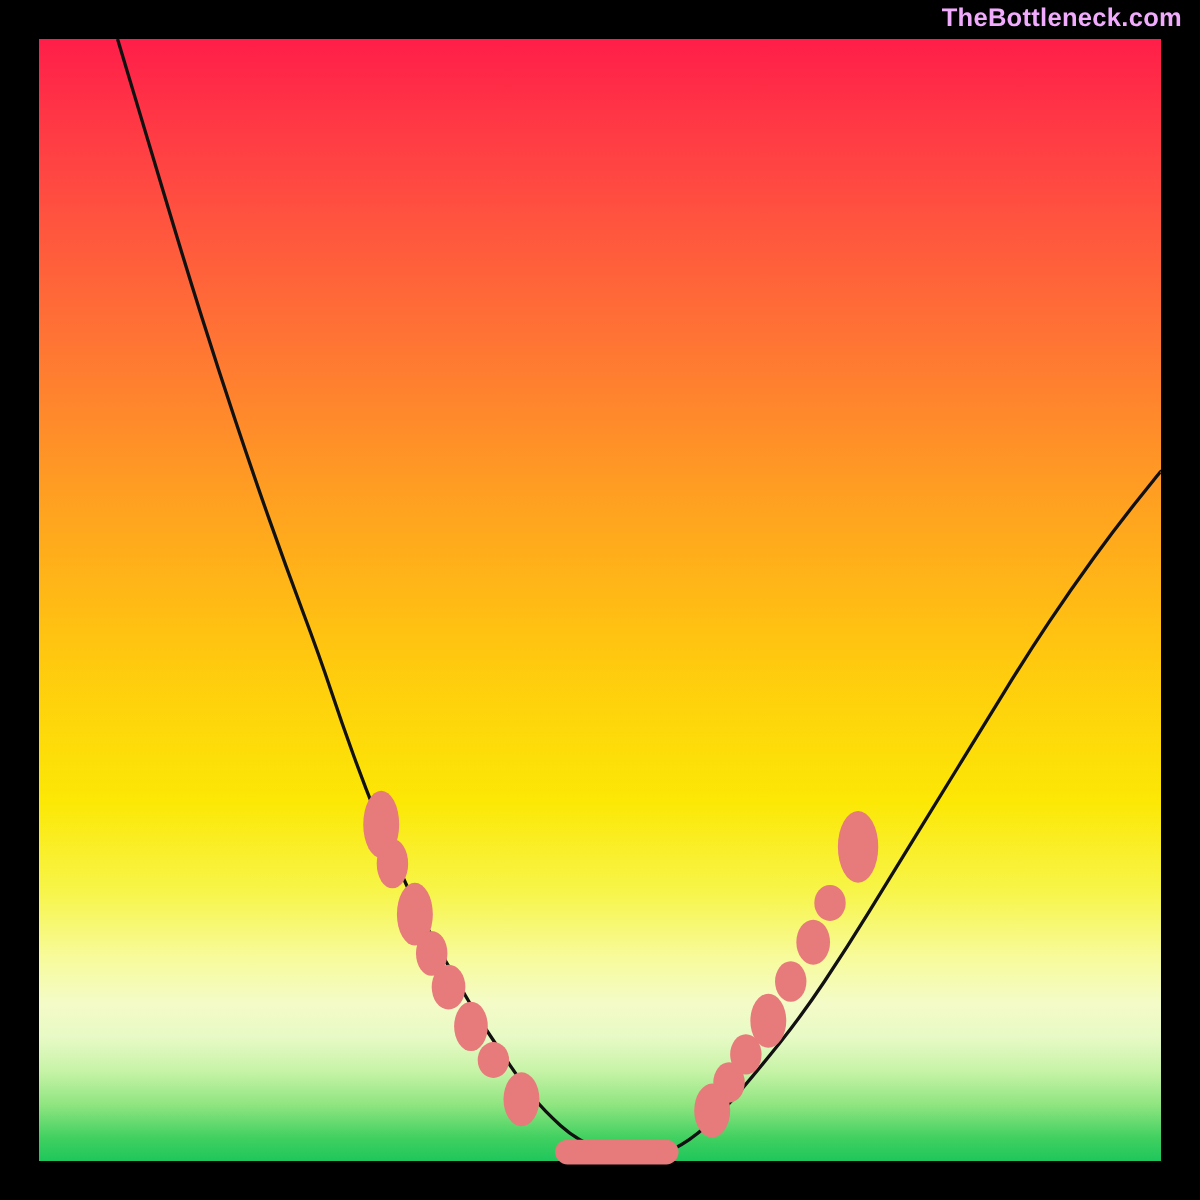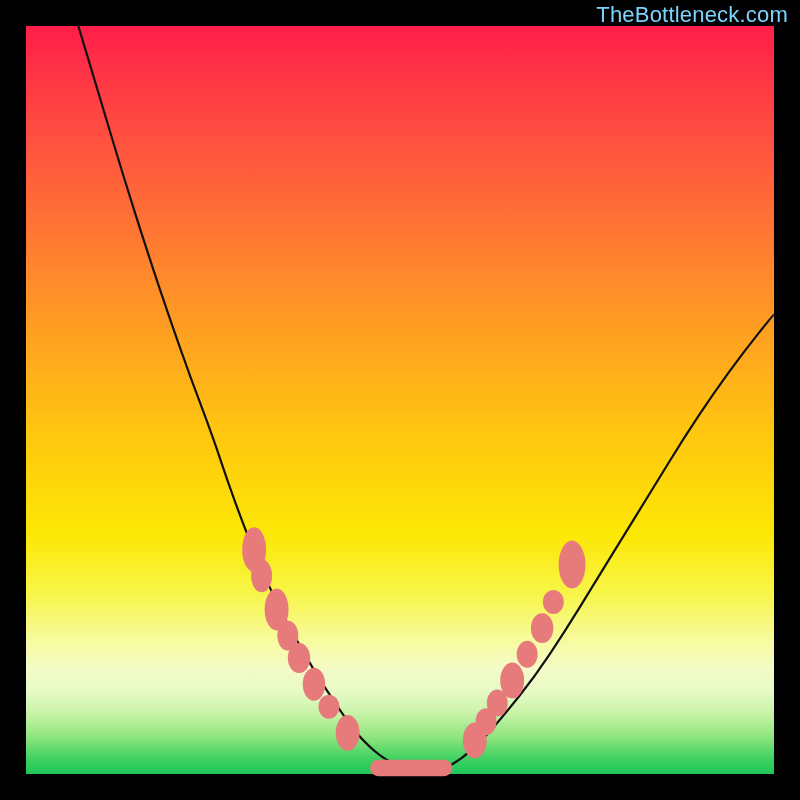--- a/index.html
+++ b/index.html
@@ -14,23 +14,23 @@
   .stage {
     position: relative;
     width: 800px;
     height: 800px;
     background: #000;
   }
   .watermark {
     position: absolute;
     top: 2px;
     right: 12px;
-    color: #7dd3fc;
-    font-size: 22px;
-    font-weight: 400;
+    color: #f0abfc;
+    font-size: 17px;
+    font-weight: 700;
     letter-spacing: 0.2px;
     z-index: 10;
   }
   .plot-outer {
     position: absolute;
     left: 26px;
     top: 26px;
     width: 748px;   
     height: 748px;
     background: #000;

